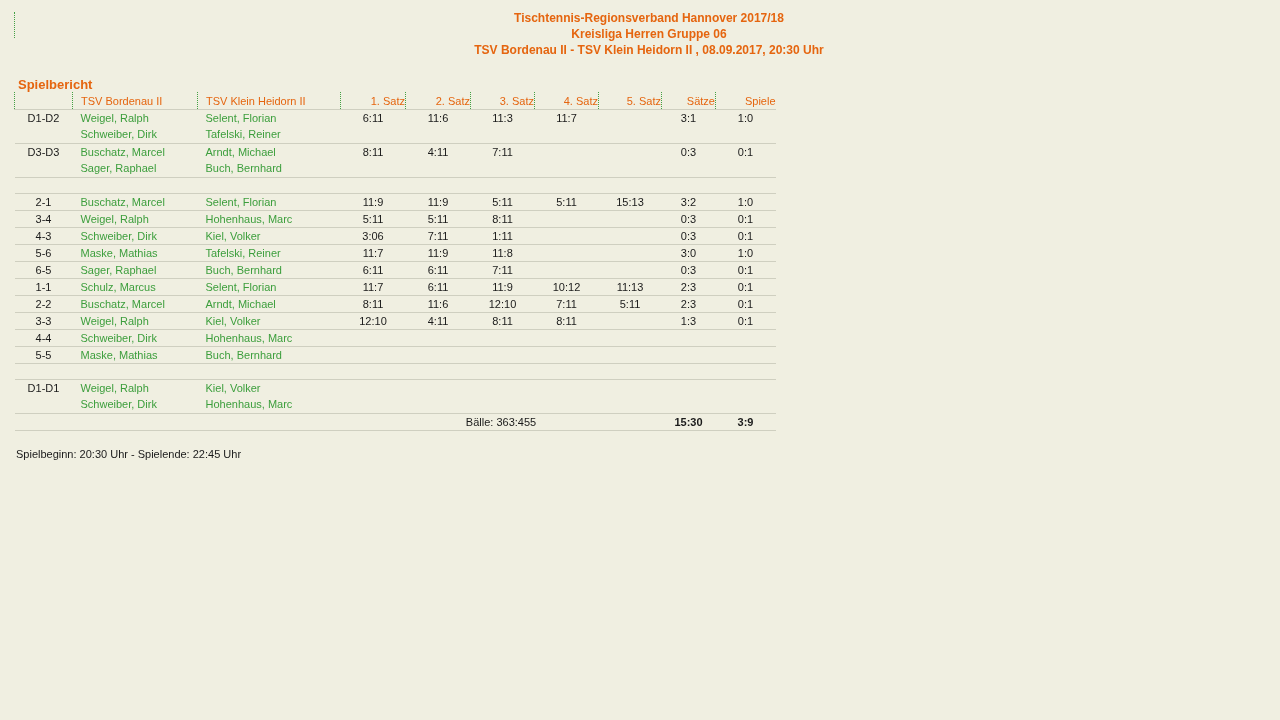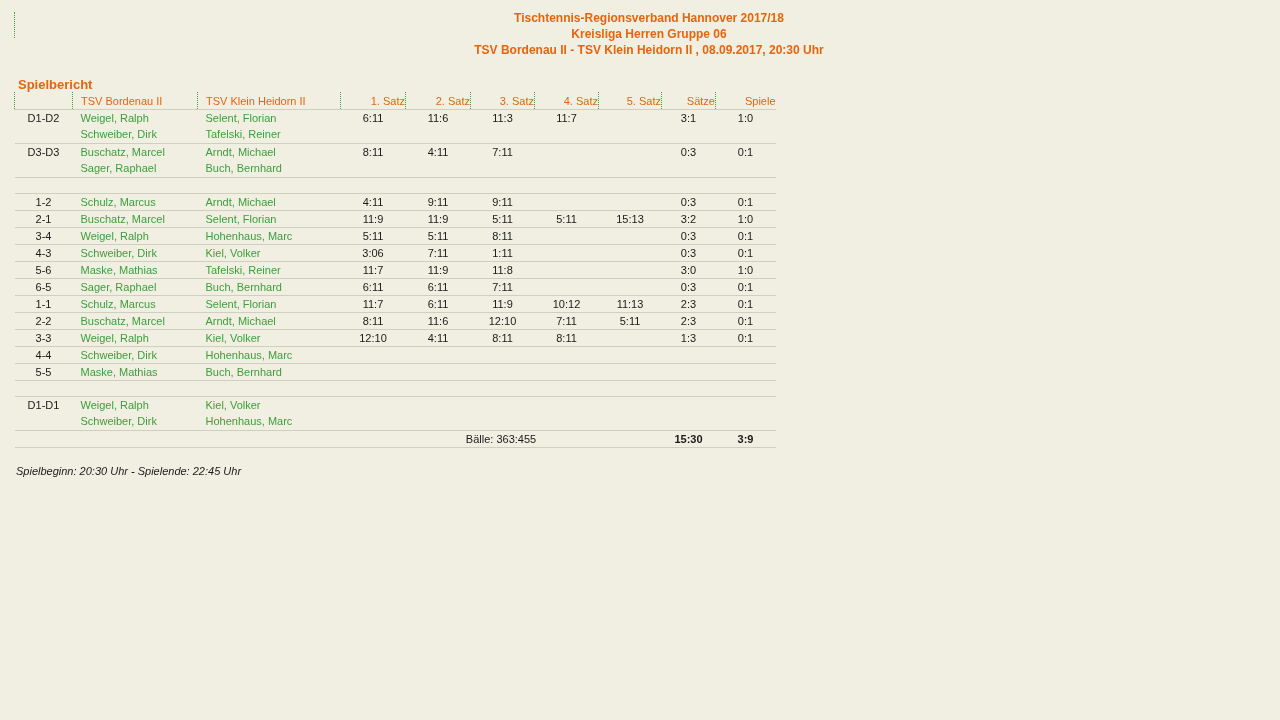--- a/index.html
+++ b/index.html
@@ -56,21 +56,21 @@
   }
   .report tr.single td { height: 16px; }
   .report tr.double td { height: 33px; }
   .report td.label { text-align: center; color: #1a1a1a; }
   .report td.name  { color: #3c9e3c; padding-left: 8px; }
   .report td.num   { text-align: center; }
   .report tr.spacer td { height: 15px; }
   .report tfoot td { height: 16px; line-height: 16px; }
   .report tfoot .bold { font-weight: bold; }
 
-  .footer-note { margin-top: 17px; padding-left: 2px; color: #1a1a1a; font-style: italic; }
+  .footer-note { margin-top: 17px; padding-left: 2px; color: #1a1a1a; }
 </style>
 </head>
 <body>
 
 <div class="content">
 
   <div class="title-block">
     <span class="accent"></span>
     <div class="title-line">Tischtennis-Regionsverband Hannover 2017/18</div>
     <div class="title-line">Kreisliga Herren Gruppe 06</div>
@@ -140,36 +140,20 @@
           <td class="num">7:11</td>
           <td class="num"></td>
           <td class="num"></td>
           <td class="num">0:3</td>
           <td class="num">0:1</td>
         </tr>
         <tr class="spacer">
           <td colspan="10"></td>
         </tr>
         <tr class="single">
-          <td class="label">1-2</td>
-          <td class="name">
-            <div>Schulz, Marcus</div>
-          </td>
-          <td class="name">
-            <div>Arndt, Michael</div>
-          </td>
-          <td class="num">4:11</td>
-          <td class="num">9:11</td>
-          <td class="num">9:11</td>
-          <td class="num"></td>
-          <td class="num"></td>
-          <td class="num">0:3</td>
-          <td class="num">0:1</td>
-        </tr>
-        <tr class="single">
           <td class="label">2-1</td>
           <td class="name">
             <div>Buschatz, Marcel</div>
           </td>
           <td class="name">
             <div>Selent, Florian</div>
           </td>
           <td class="num">11:9</td>
           <td class="num">11:9</td>
           <td class="num">5:11</td>

